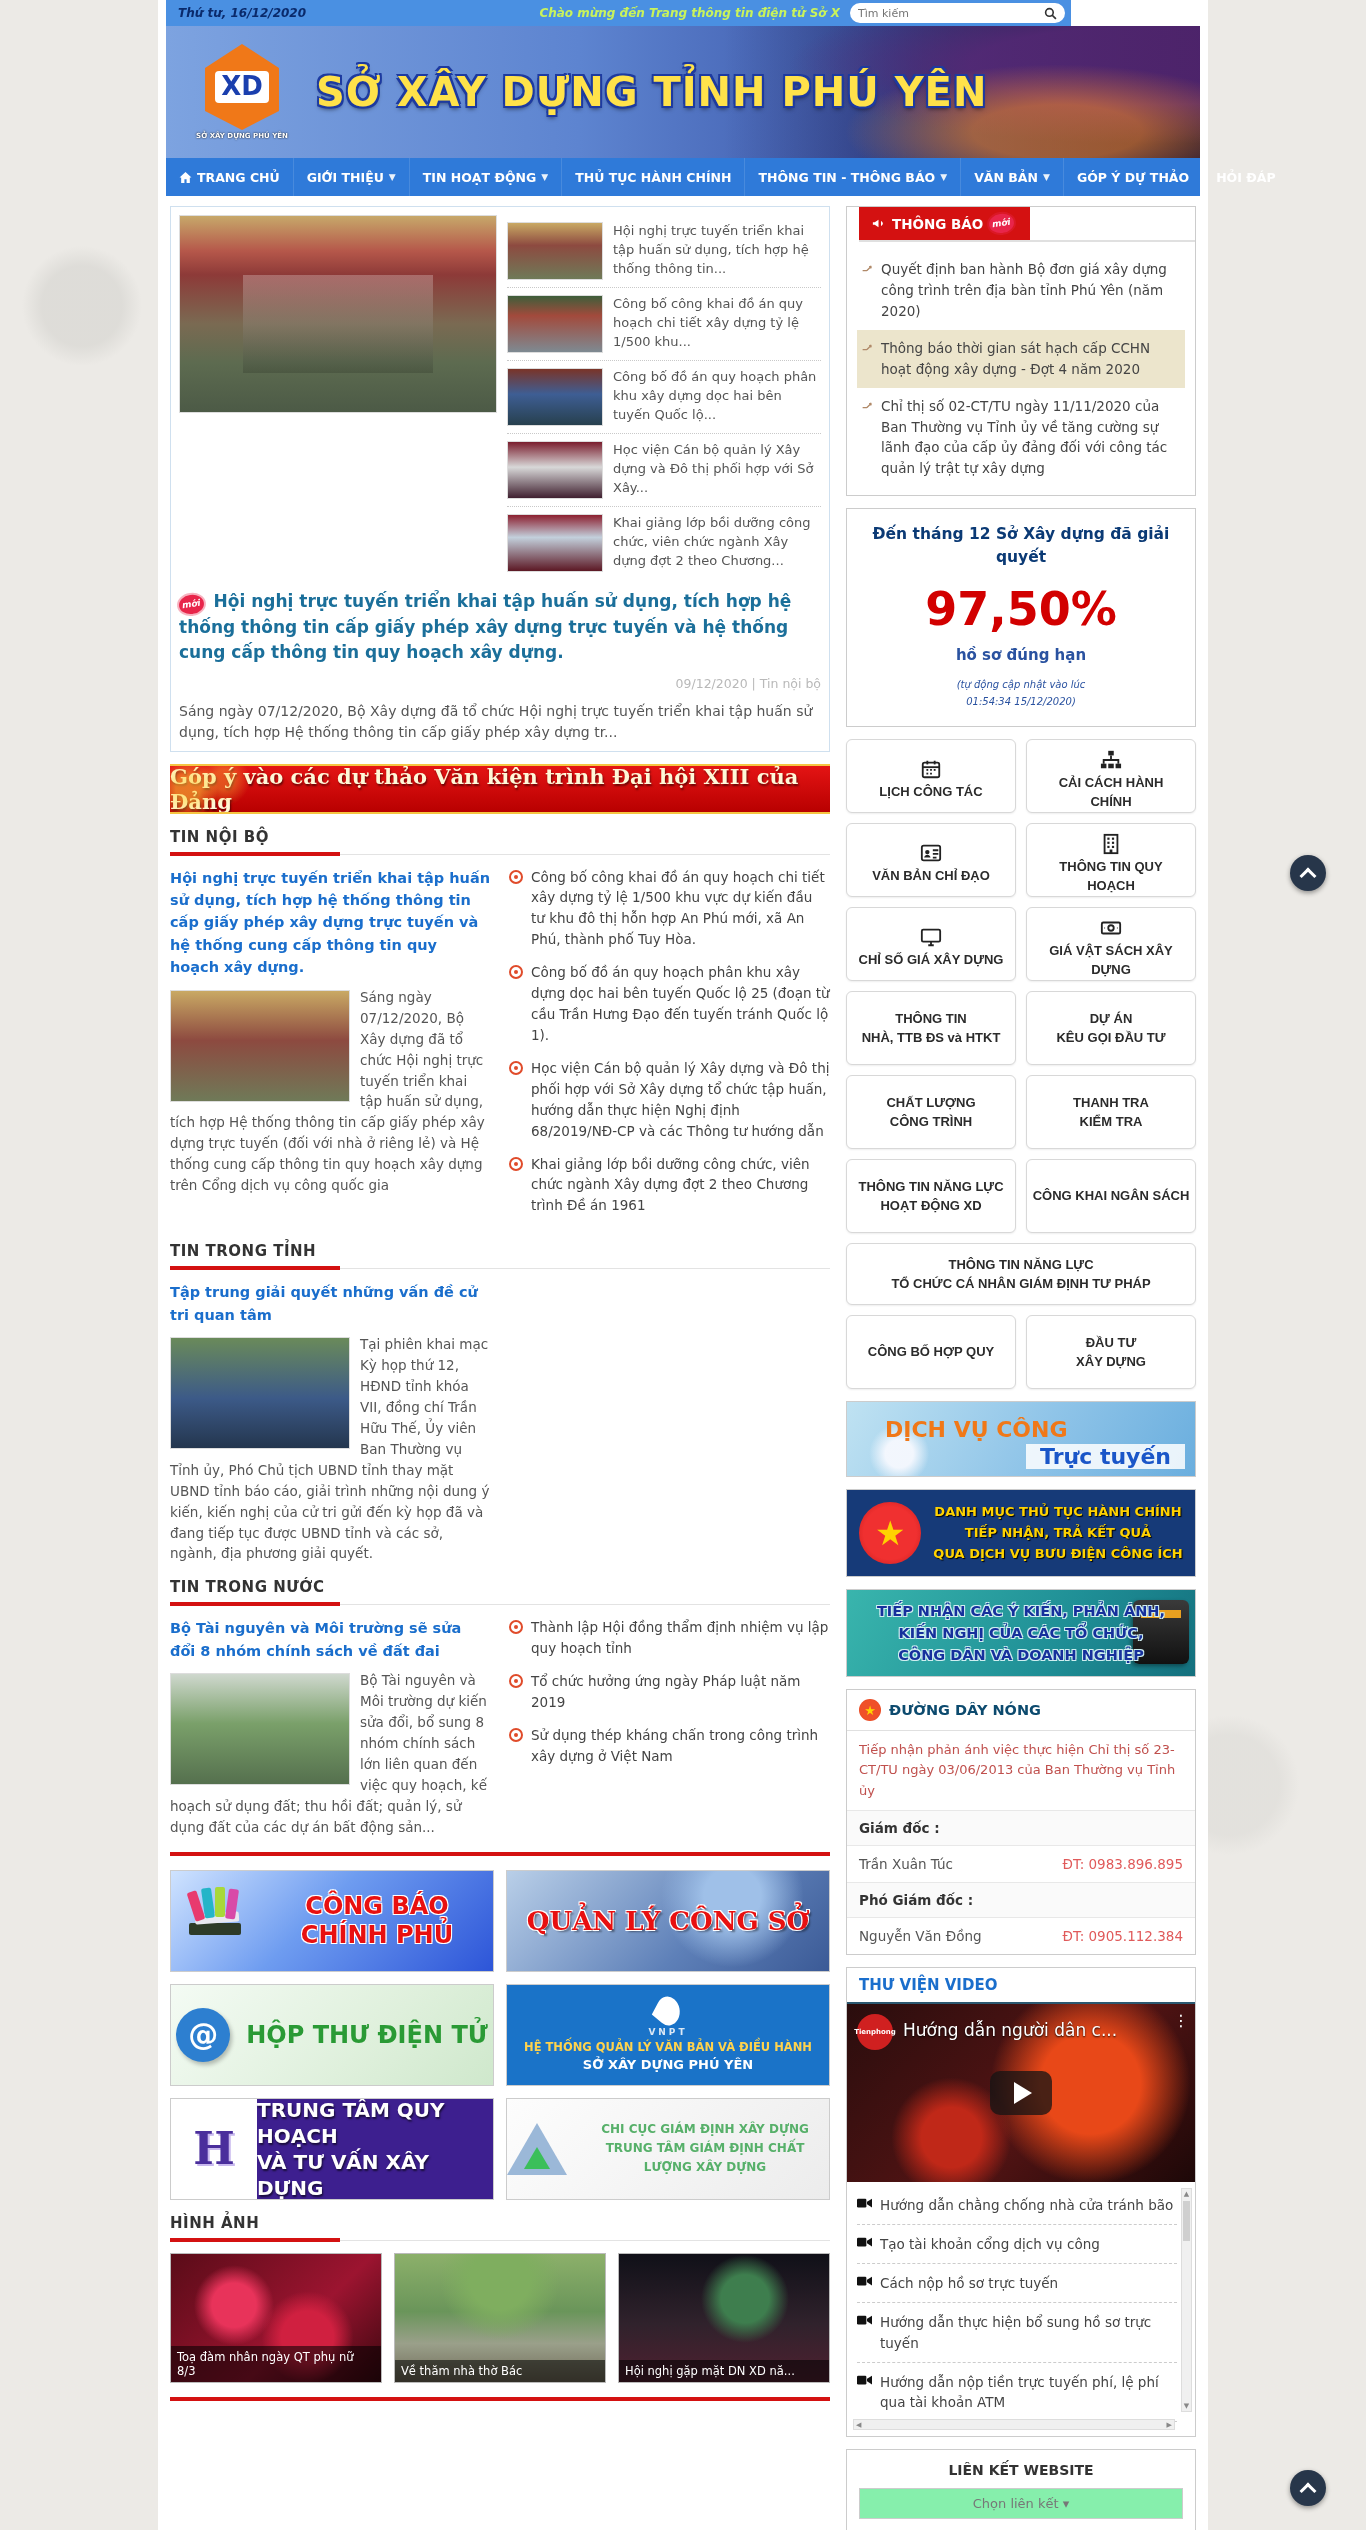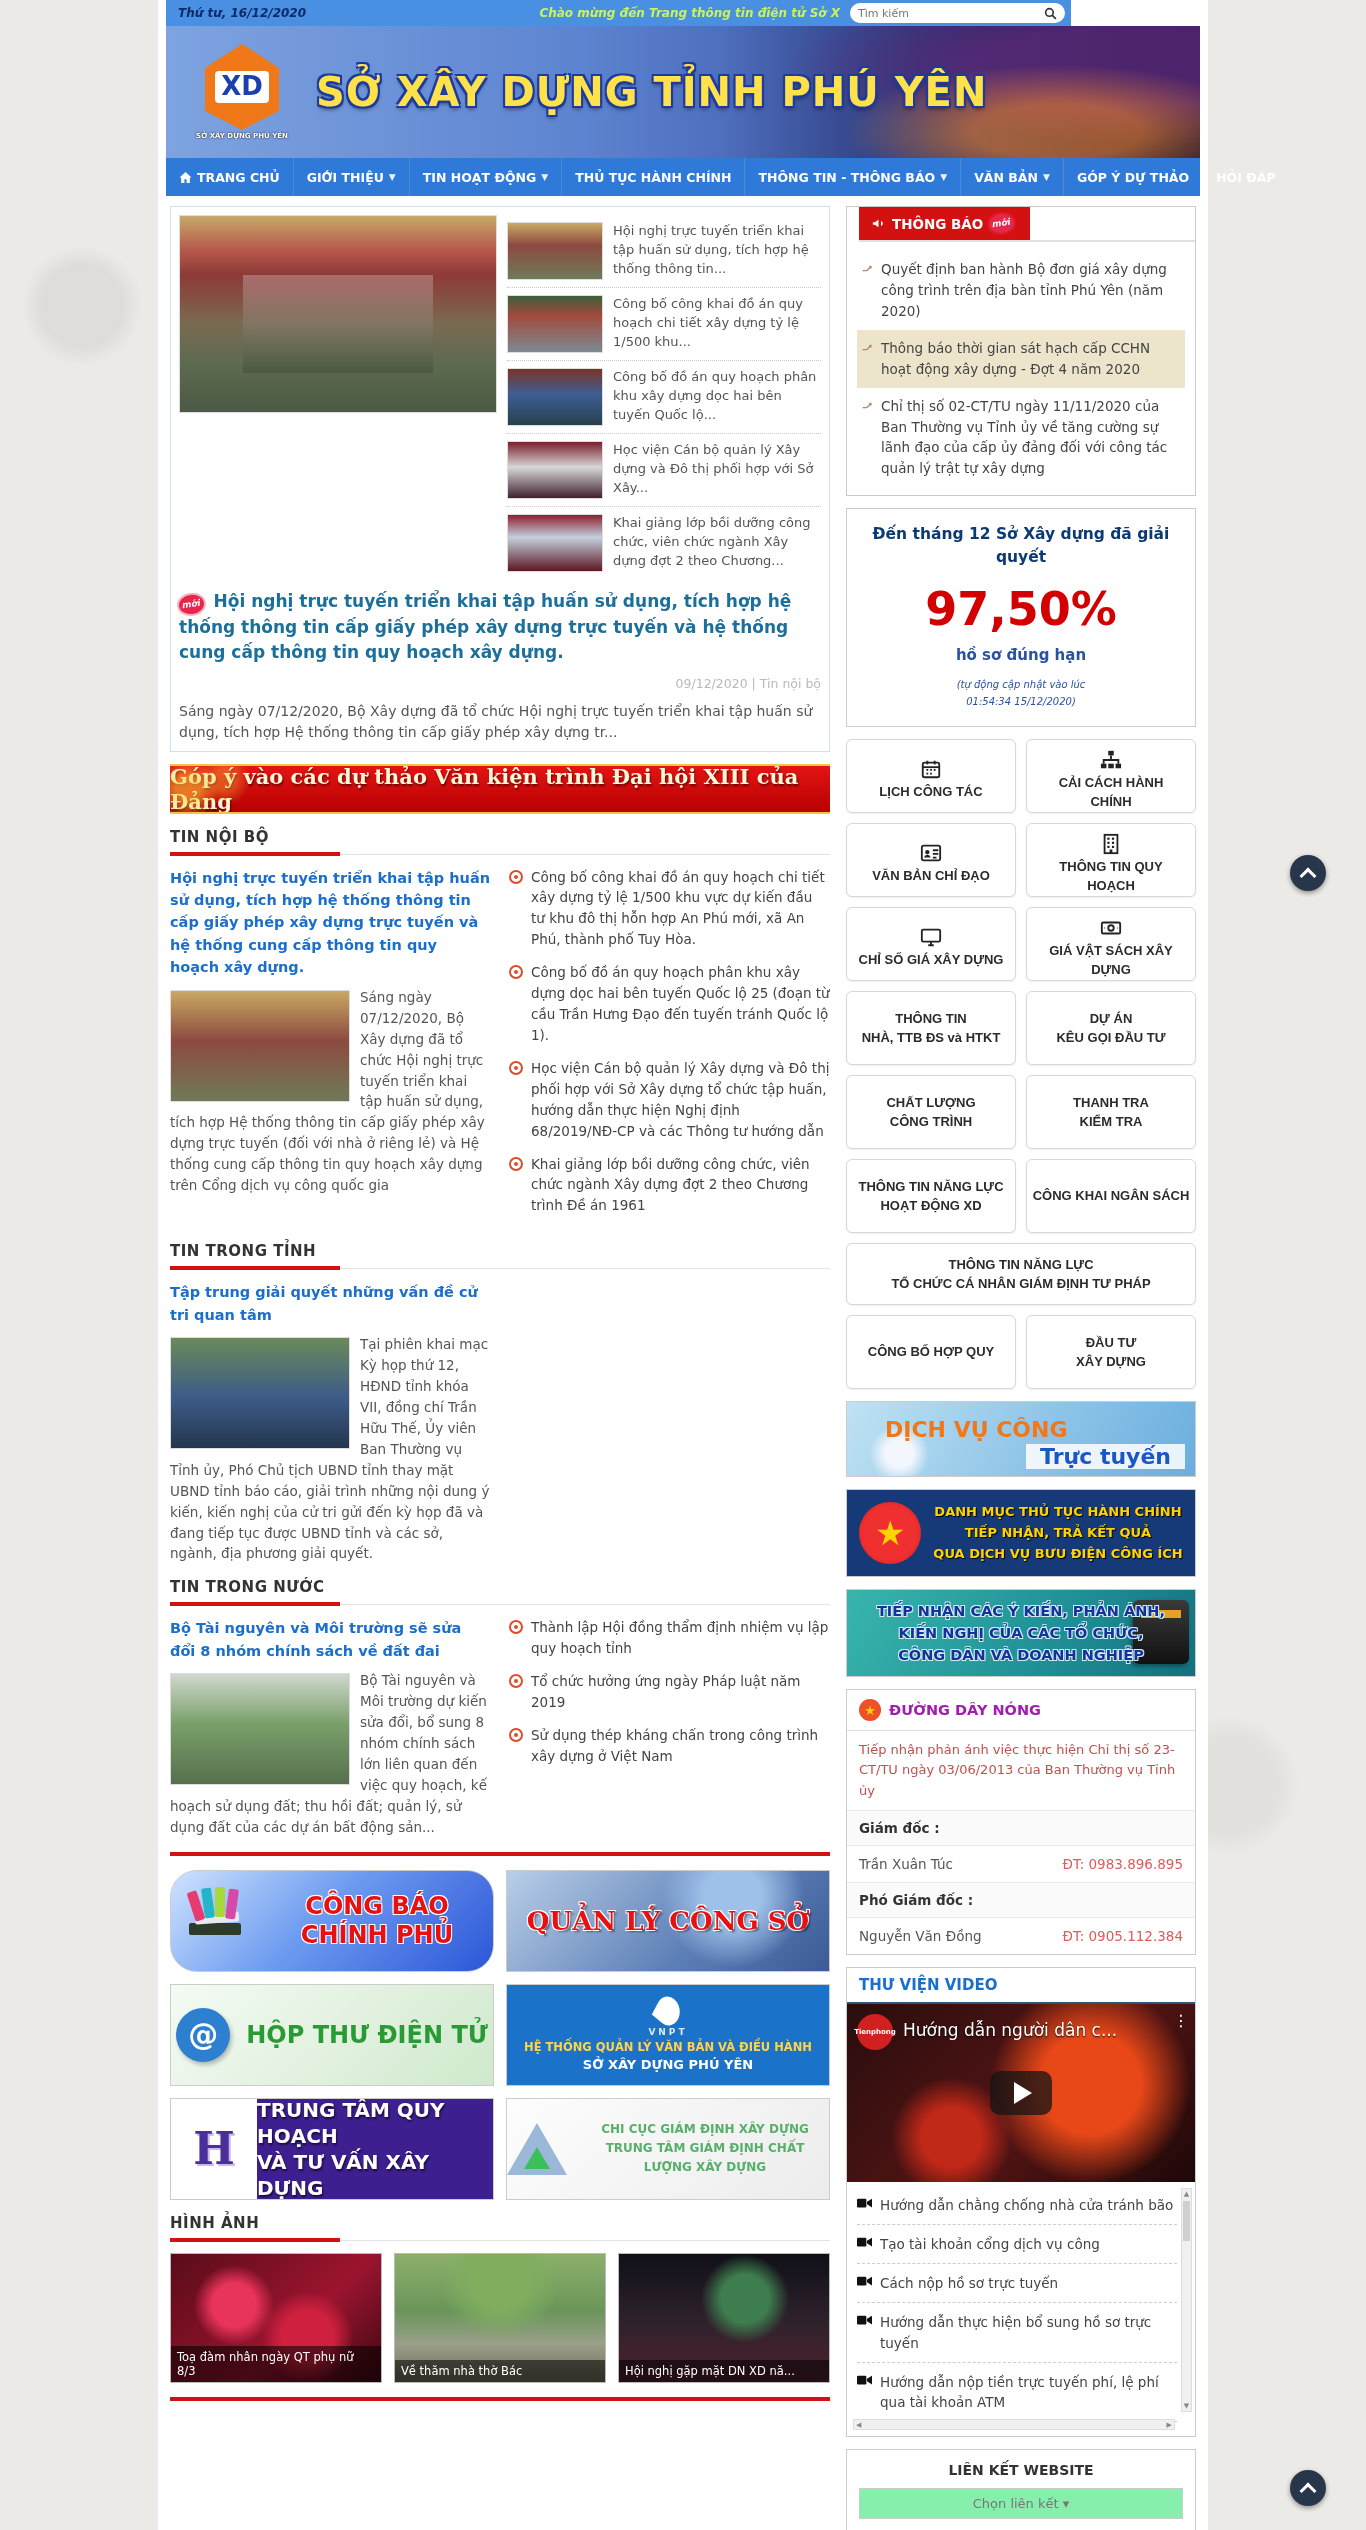--- a/index.html
+++ b/index.html
@@ -93,21 +93,21 @@
   .ai3{background:linear-gradient(180deg,#cfd8ce,#7aa06a 45%,#55704e);}
   ul.bullets { list-style:none; }
   ul.bullets li { display:flex; gap:8px; font-size:13.5px; color:#444; line-height:1.55; margin-bottom:12px; }
   .bullet-ico { flex:none; width:14px; height:14px; border:2px solid #e04b2a; border-radius:50%; position:relative; margin-top:3px; }
   .bullet-ico::after{ content:""; position:absolute; left:3px; top:3px; width:4px; height:4px; background:#e04b2a; border-radius:50%; }
   .redline { height:4px; background:#d41111; margin:14px 0; }
 
   
   .promo-grid { display:grid; grid-template-columns:1fr 1fr; gap:12px; margin-top:4px; }
   .promo { height:102px; border:1px solid #ccc; display:flex; align-items:center; justify-content:center; overflow:hidden; position:relative; }
-  .p-congbao { background:linear-gradient(135deg,#cfe3ff 0%, #6e9cf0 45%, #2d55d8 100%);border-radius:27px; }
+  .p-congbao { background:linear-gradient(135deg,#cfe3ff 0%, #6e9cf0 45%, #2d55d8 100%); }
   .p-congbao .books { position:absolute; left:10px; top:12px; }
   .p-congbao .txt { margin-left:90px; text-align:center; color:#e81010; font-weight:800; font-size:24px; line-height:1.2; text-shadow:-1px -1px 0 #fff,1px -1px 0 #fff,-1px 1px 0 #fff,1px 1px 0 #fff; }
   .p-congso { background: radial-gradient(circle at 70% 25%, #9fc0e8 0 12%, transparent 30%), linear-gradient(135deg,#b9cfe8,#5e80b8 60%,#3b5a96); }
   .p-congso .txt { color:#e81010; font-weight:800; font-size:26px; font-family:"DejaVu Serif","Liberation Serif",serif; text-shadow:-1px -1px 0 #fff,1px -1px 0 #fff,-1px 1px 0 #fff,2px 2px 2px rgba(0,0,0,.4); }
   .p-mail { background:linear-gradient(135deg,#f4fbf4,#dff0dc 60%,#cfe8cc); }
   .p-mail .at { width:54px; height:54px; border-radius:50%; background:#2d7fd0; color:#fff; font-size:30px; font-weight:bold; display:flex; align-items:center; justify-content:center; margin-right:16px; box-shadow:2px 3px 4px rgba(0,0,0,.25); }
   .p-mail .txt { color:#2a9a35; font-weight:800; font-size:24px; }
   .p-vnpt { background:#1a73c8; flex-direction:column; gap:3px; }
   .p-vnpt .swoosh { width:26px; height:26px; border-radius:50% 50% 50% 0; background:#fff; transform:rotate(40deg) skewX(12deg); }
   .p-vnpt .brand { color:#dce8f5; font-size:9px; letter-spacing:3px; font-weight:bold; }
@@ -159,21 +159,21 @@
   .b-danhmuc { height:88px; background:#163a78; flex-direction:row; gap:12px; padding:0 10px; }
   .b-danhmuc .star { flex:none; width:62px; height:62px; border-radius:50%; background:radial-gradient(circle,#f03030 0 60%,#c01818 100%); color:#ffd200; font-size:34px; display:flex; align-items:center; justify-content:center; }
   .b-danhmuc .ls { color:#ffd200; font-weight:800; font-size:13px; text-align:center; line-height:1.6; text-shadow:1px 1px 1px #000; }
   .b-tiepnhan { height:88px; background: linear-gradient(120deg,#39b5ad,#1f8f96 60%,#14707e); }
   .b-tiepnhan .box { position:absolute; right:6px; top:10px; width:56px; height:64px; background:linear-gradient(180deg,#3a3a3a,#111); border-radius:6px; box-shadow:-2px 2px 4px rgba(0,0,0,.4); }
   .b-tiepnhan .box::after { content:""; position:absolute; left:8px; top:10px; width:40px; height:8px; background:#e8a020; }
   .b-tiepnhan .ls { color:#16309c; font-weight:800; font-size:14.5px; text-align:center; line-height:1.55; text-shadow:-1px -1px 0 #cfeef0,1px -1px 0 #cfeef0,-1px 1px 0 #cfeef0,1px 1px 0 #cfeef0; z-index:1; }
   
   .hl-head { display:flex; align-items:center; gap:8px; padding:9px 12px; border-bottom:1px solid #e0e0e0; }
   .hl-head .emblem { width:22px; height:22px; border-radius:50%; background:radial-gradient(circle,#f05028 0 62%,#d03010 100%); color:#ffd200; font-size:13px; display:flex; align-items:center; justify-content:center; }
-  .hl-head h3 { color:#a21caf; font-size:14.5px; }
+  .hl-head h3 { color:#0c4a6e; font-size:14.5px; }
   .hl-intro { color:#c0504d; font-size:13px; line-height:1.55; padding:9px 12px; border-bottom:1px solid #e8e8e8; }
   .hl-role { font-weight:bold; color:#333; font-size:13.5px; padding:9px 12px; border-bottom:1px solid #e8e8e8; background:#fafafa; }
   .hl-row { display:flex; justify-content:space-between; padding:10px 12px; border-bottom:1px solid #e8e8e8; font-size:13.5px; }
   .hl-row .nm { color:#555; }
   .hl-row .ph { color:#e05a5a; }
   
   .vd-head { padding:8px 12px; border-bottom:2px solid #2b5870; }
   .vd-head h3 { color:#1a6ecc; font-size:15px; }
   .vd-player { height:178px; background: radial-gradient(circle at 30% 75%, #c02818 0 30px, transparent 60px), radial-gradient(circle at 70% 45%, #e84818 0 50px, transparent 100px), linear-gradient(135deg,#2a0d0d,#531414 55%,#1d0808); position:relative; }
   .vd-brand { position:absolute; left:10px; top:10px; width:36px; height:36px; border-radius:50%; background:#d02020; color:#fff; font-size:7px; font-weight:bold; display:flex; align-items:center; justify-content:center; }

